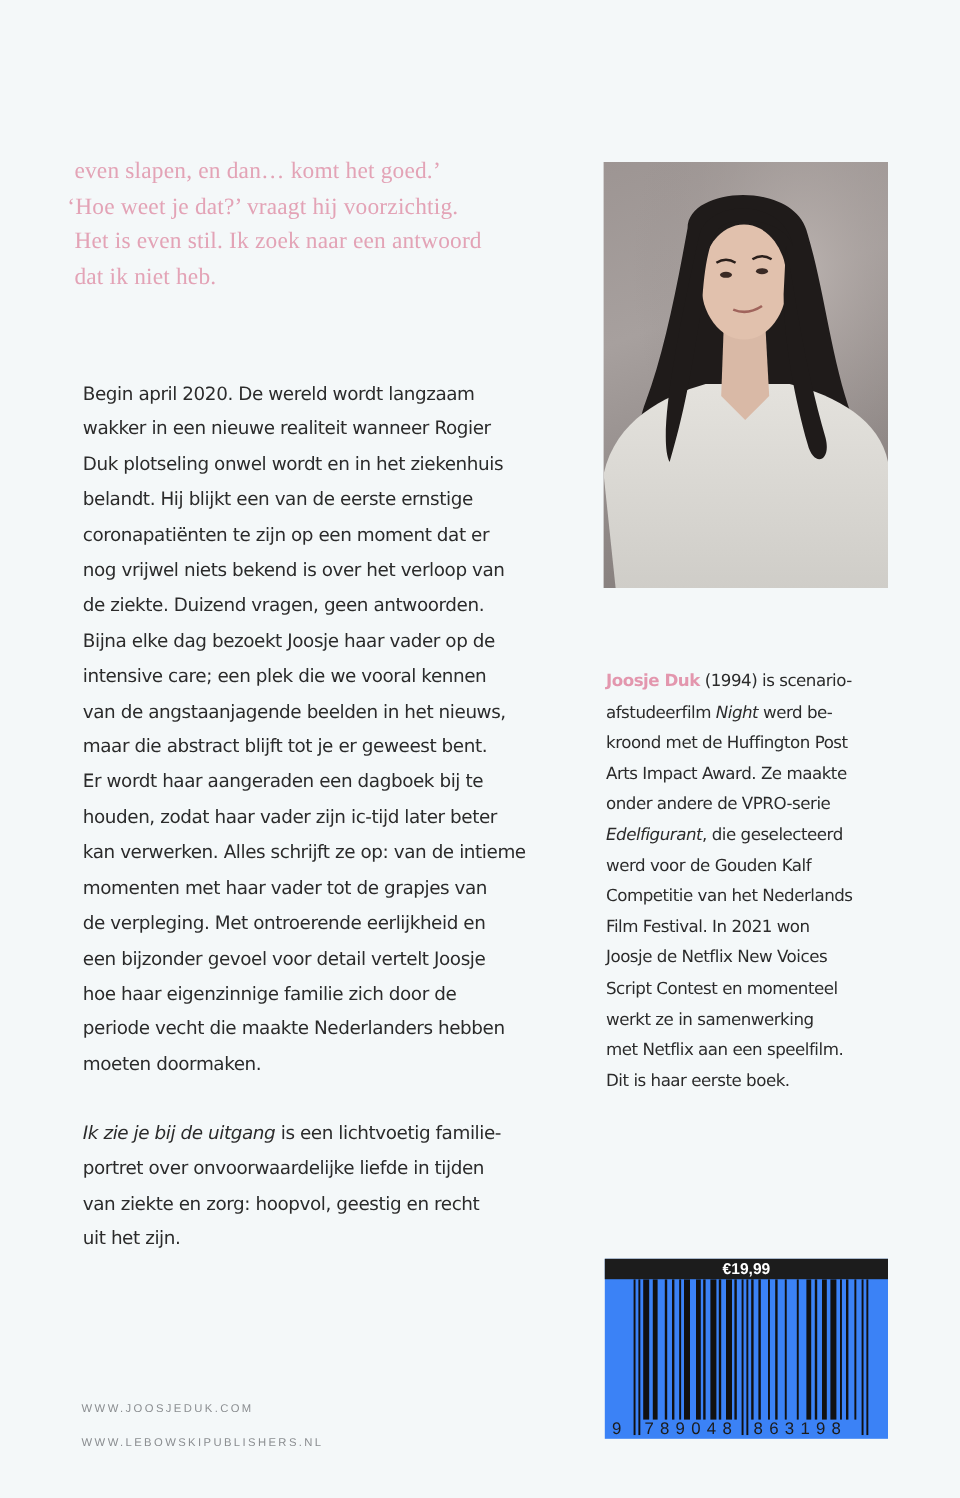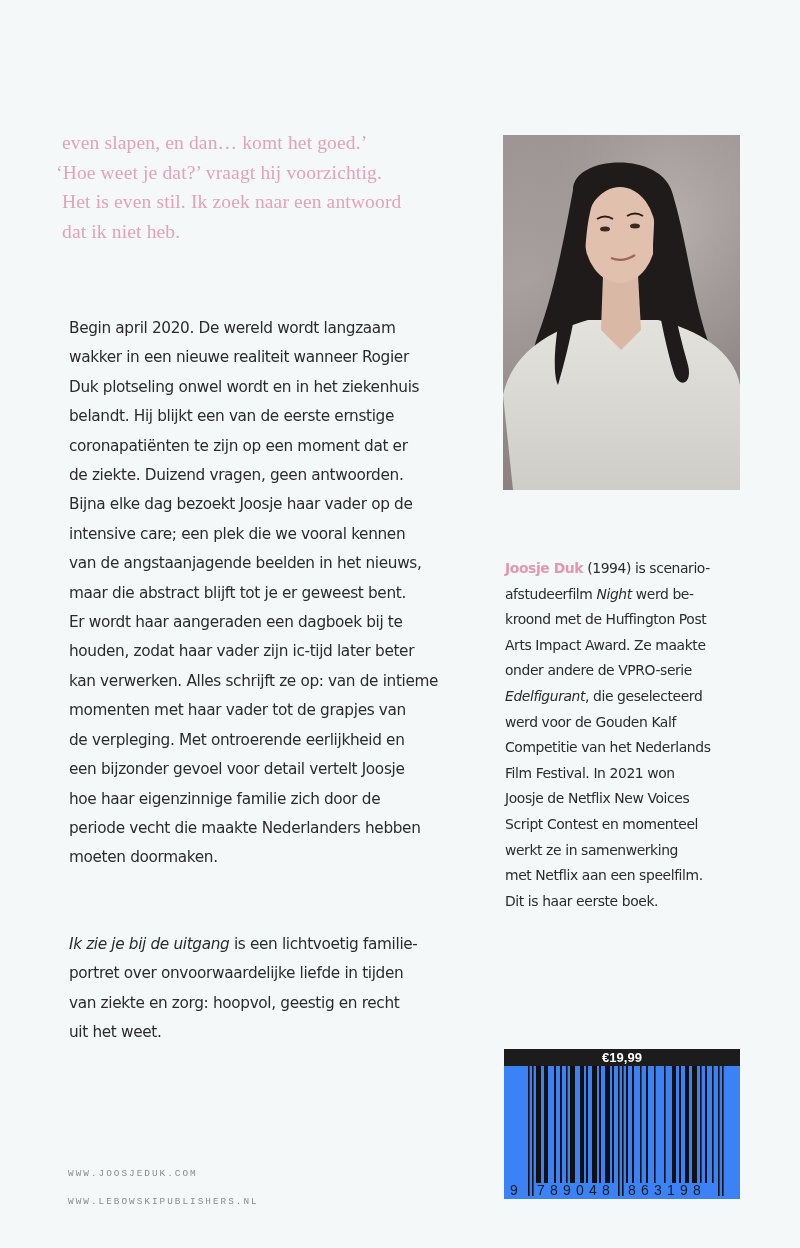--- a/index.html
+++ b/index.html
@@ -23,21 +23,21 @@
     font-family: "DejaVu Sans", sans-serif;
     font-size: 15.3px; line-height: 29.4px; color: #2b2b2b;
     letter-spacing: -0.35px;
   }
   .blurb .line { display: block; white-space: nowrap; }
   .blurb2 { top: 930px; }
   .italic { font-style: italic; }
 
   .urls {
     position: absolute; left: 68px; top: 1160px;
-    font-family: Liberation Mono, monospace;
+    font-family: Liberation Sans, sans-serif;
     font-size: 9.4px; letter-spacing: 2px; color: #8a8d90;
     line-height: 28px;
   }
   .urls .line { display: block; white-space: nowrap; }
 
   .photo {
     position: absolute; left: 503px; top: 135px; width: 237px; height: 355px;
     background: linear-gradient(160deg, #9d9593 0%, #a7a09e 35%, #8f8886 70%, #7d7674 100%);
     overflow: hidden;
   }
@@ -79,41 +79,42 @@
   <span class="line indent">Het is even stil. Ik zoek naar een antwoord</span>
   <span class="line indent">dat ik niet heb.</span>
 </div>
 
 <div class="blurb">
   <span class="line">Begin april 2020. De wereld wordt langzaam</span>
   <span class="line">wakker in een nieuwe realiteit wanneer Rogier</span>
   <span class="line">Duk plotseling onwel wordt en in het ziekenhuis</span>
   <span class="line">belandt. Hij blijkt een van de eerste ernstige</span>
   <span class="line">coronapatiënten te zijn op een moment dat er</span>
+  <span class="line">nog vrijwel niets bekend is over het verloop van</span>
   <span class="line">de ziekte. Duizend vragen, geen antwoorden.</span>
   <span class="line">Bijna elke dag bezoekt Joosje haar vader op de</span>
   <span class="line">intensive care; een plek die we vooral kennen</span>
   <span class="line">van de angstaanjagende beelden in het nieuws,</span>
   <span class="line">maar die abstract blijft tot je er geweest bent.</span>
   <span class="line">Er wordt haar aangeraden een dagboek bij te</span>
   <span class="line">houden, zodat haar vader zijn ic-tijd later beter</span>
   <span class="line">kan verwerken. Alles schrijft ze op: van de intieme</span>
   <span class="line">momenten met haar vader tot de grapjes van</span>
   <span class="line">de verpleging. Met ontroerende eerlijkheid en</span>
   <span class="line">een bijzonder gevoel voor detail vertelt Joosje</span>
   <span class="line">hoe haar eigenzinnige familie zich door de</span>
   <span class="line">periode vecht die maakte Nederlanders hebben</span>
   <span class="line">moeten doormaken.</span>
 </div>
 
 <div class="blurb blurb2">
   <span class="line"><span class="italic">Ik zie je bij de uitgang</span><span> is een lichtvoetig familie-</span></span>
   <span class="line">portret over onvoorwaardelijke liefde in tijden</span>
   <span class="line">van ziekte en zorg: hoopvol, geestig en recht</span>
-  <span class="line">uit het weet.</span>
+  <span class="line">uit het zijn.</span>
 </div>
 
 <div class="urls">
   <span class="line">WWW.JOOSJEDUK.COM</span>
   <span class="line">WWW.LEBOWSKIPUBLISHERS.NL</span>
 </div>
 
 <div class="photo" aria-label="Portrait of Joosje Duk">
   <svg width="237" height="355" viewBox="0 0 237 355">
     <defs>

